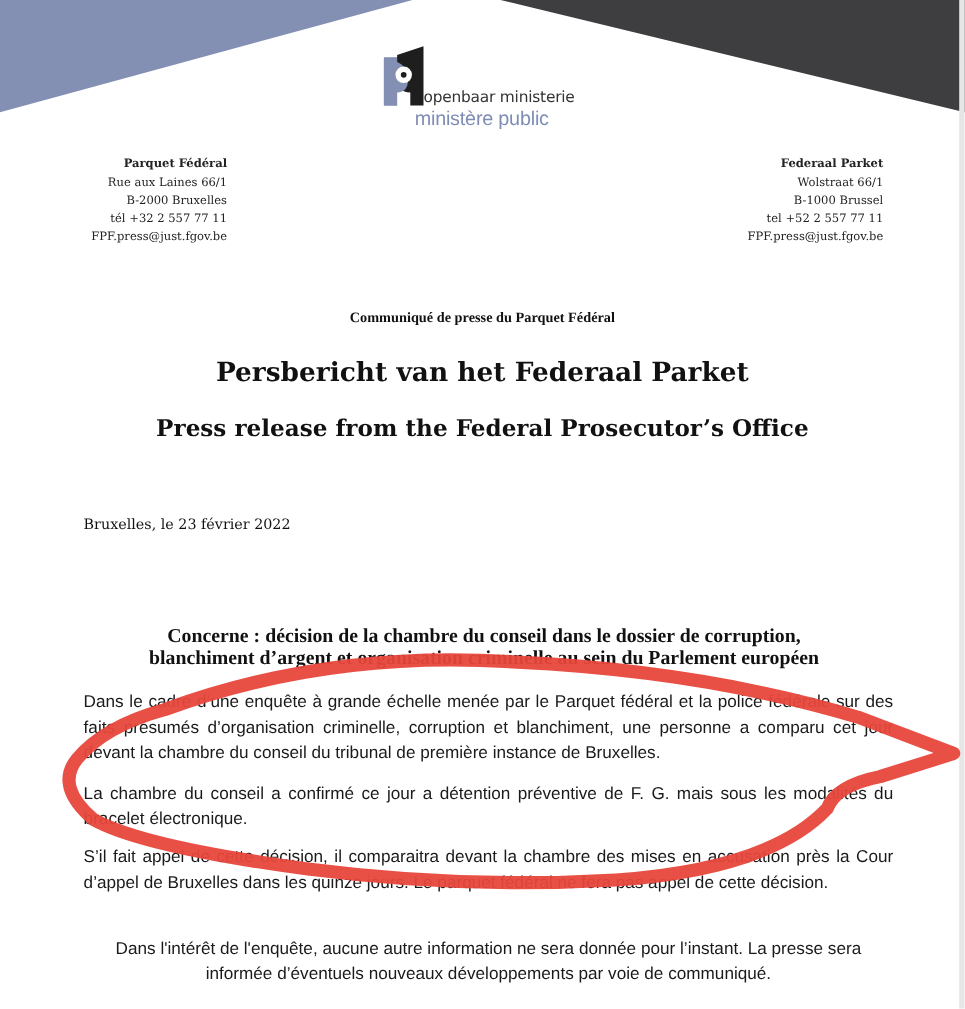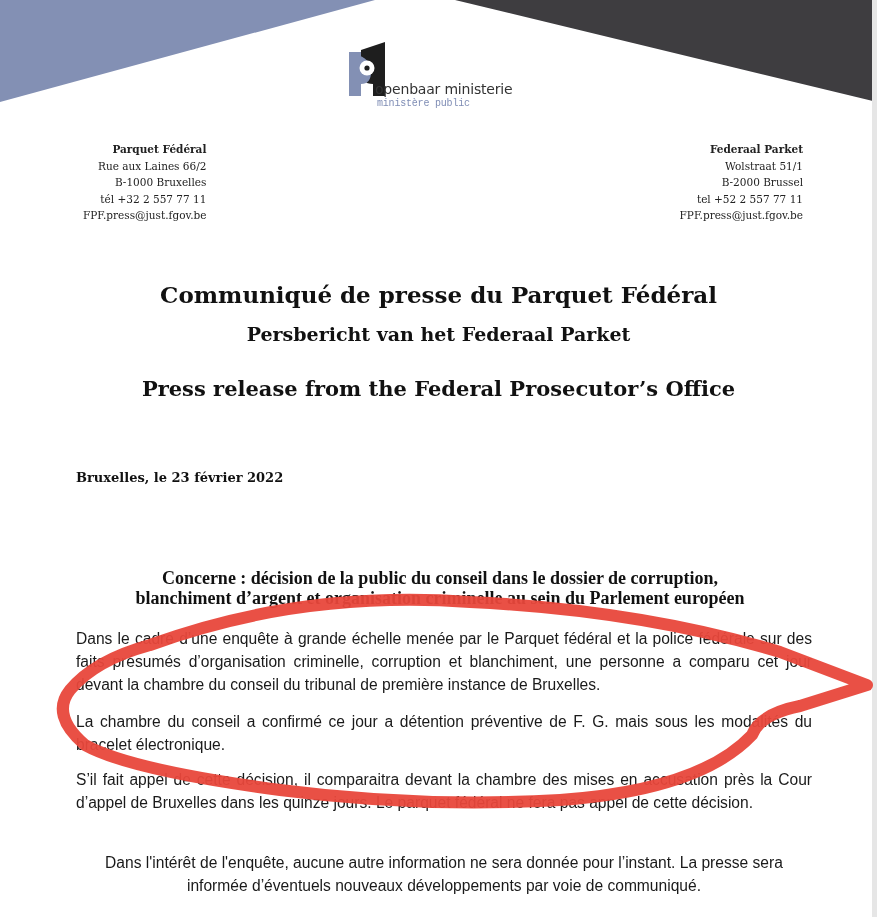--- a/index.html
+++ b/index.html
@@ -6,34 +6,34 @@
     body {
       width: 877px; height: 917px; position: relative; overflow: hidden;
       background: #ffffff;
       font-family: "Liberation Sans", sans-serif;
       color: #1a1a1a;
     }
     .banner { position: absolute; left: 0; top: 0; width: 877px; height: 110px; }
     .edge { position: absolute; right: 0; top: 0; width: 5px; height: 917px; background: #e6e6e6; }
     .logo { position: absolute; left: 347px; top: 40px; width: 200px; height: 80px; }
     .logo-mark { position: absolute; left: 0; top: 0; }
-    .logo-line1 { position: absolute; left: 28px; top: 41px; font-family: "DejaVu Sans", sans-serif; font-size: 14px; color: #333; letter-spacing: -0.2px; white-space: nowrap; }
-    .logo-line2 { position: absolute; left: 30px; top: 58px; font-family: Liberation Mono, monospace; font-size: 10px; color: #7f8db5; letter-spacing: -0.2px; white-space: nowrap; }
+    .logo-line1 { position: absolute; left: 38px; top: 41px; font-family: "DejaVu Sans", sans-serif; font-size: 14px; color: #333; letter-spacing: -0.2px; white-space: nowrap; }
+    .logo-line2 { position: absolute; left: 30px; top: 58px; font-family: Liberation Sans, sans-serif; font-size: 18px; color: #7f8db5; letter-spacing: -0.2px; white-space: nowrap; }
 
     .addr { position: absolute; top: 141px; font-family: "DejaVu Serif", serif; font-size: 10.5px; line-height: 16.5px; color: #222; }
     .addr .name { font-weight: bold; }
     .addr-left { left: 83px; text-align: right; }
     .addr-right { right: 74px; text-align: right; margin-left: 47px; }
 
     .title { position: absolute; left: 0; width: 877px; text-align: center; font-family: "DejaVu Serif", serif; font-weight: bold; color: #111; white-space: nowrap; }
-    .t1 { top: 281px; font-size: 23px; }
-    .t2 { top: 323px; font-size: 19px; }
+    .t1 { top: 281px; font-size: 13px; font-family: Liberation Serif, serif; }
+    .t2 { top: 323px; font-size: 24px; }
     .t3 { top: 376px; font-size: 21px; }
 
-    .dates { position: absolute; left: 76px; top: 467px; font-family: "DejaVu Serif", serif; font-weight: bold; font-size: 13px; line-height: 21px; color: #111; }
+    .dates { position: absolute; left: 76px; top: 467px; font-family: "DejaVu Serif", serif; font-weight: normal; font-size: 13px; line-height: 21px; color: #111; }
 
     .subject { position: absolute; left: 60px; width: 760px; top: 568px; text-align: center; font-family: "Liberation Serif", serif; font-weight: bold; font-size: 18px; line-height: 20px; color: #111; }
 
     .para { position: absolute; left: 76px; width: 736px; font-family: "Liberation Sans", sans-serif; font-size: 15.6px; line-height: 23px; color: #1a1a1a; text-align: justify; }
     .p1 { top: 627px; }
     .p2 { top: 710px; }
     .p3 { top: 768px; }
     .p4 { top: 851px; text-align: center; }
 
     .annotation { position: absolute; left: 0; top: 0; width: 877px; height: 917px; pointer-events: none; }
@@ -54,44 +54,44 @@
     <path d="M8 14 Q24 18 24 32 Q24 44 14 44 L14 56 L2 56 L2 14 Z" fill="#8390b4"></path>
     <circle cx="20" cy="28" r="7.5" fill="#ffffff"></circle>
     <circle cx="20" cy="28" r="2.6" fill="#1e1e1e"></circle>
   </svg>
   <div class="logo-line1">openbaar ministerie</div>
   <div class="logo-line2">ministère public</div>
 </div>
 
 <div class="addr addr-left">
   <div class="name">Parquet Fédéral</div>
-  <div>Rue aux Laines 66/2</div>
-  <div>B-1000 Bruxelles</div>
+  <div>Rue aux Laines 66/1</div>
+  <div>B-2000 Bruxelles</div>
   <div>tél +32 2 557 77 11</div>
   <div>FPF.press@just.fgov.be</div>
 </div>
 
 <div class="addr addr-right">
   <div class="name">Federaal Parket</div>
-  <div>Wolstraat 51/1</div>
-  <div>B-2000 Brussel</div>
+  <div>Wolstraat 66/1</div>
+  <div>B-1000 Brussel</div>
   <div>tel +52 2 557 77 11</div>
   <div>FPF.press@just.fgov.be</div>
 </div>
 
 <div class="title t1">Communiqué de presse du Parquet Fédéral</div>
 <div class="title t2">Persbericht van het Federaal Parket</div>
 <div class="title t3">Press release from the Federal Prosecutor’s Office</div>
 
 <div class="dates">
   <div>Bruxelles, le 23 février  2022</div>
 </div>
 
 <div class="subject">
-  <div>Concerne : décision de la public du conseil dans le dossier de corruption,</div>
+  <div>Concerne : décision de la chambre du conseil dans le dossier de corruption,</div>
   <div>blanchiment d’argent et organisation criminelle au sein du Parlement européen</div>
 </div>
 
 <div class="para p1">Dans le cadre d’une enquête à grande échelle menée par le Parquet fédéral et la police fédérale sur des faits présumés d’organisation criminelle, corruption et blanchiment, une personne a comparu cet jour devant la chambre du conseil du tribunal de première instance de Bruxelles.</div>
 <div class="para p2">La chambre du conseil a confirmé ce jour a détention préventive de F. G. mais sous les modalités du bracelet électronique.</div>
 <div class="para p3">S’il fait appel de cette décision, il comparaitra devant la chambre des mises en accusation près la Cour d’appel de Bruxelles dans les quinze jours. Le parquet fédéral ne fera pas appel de cette décision.</div>
 <div class="para p4">Dans l'intérêt de l'enquête, aucune autre information ne sera donnée pour l’instant. La presse sera informée d’éventuels nouveaux développements par voie de communiqué.</div>
 
 <svg class="annotation" viewBox="0 0 877 917">
   <path d="M 150 645

